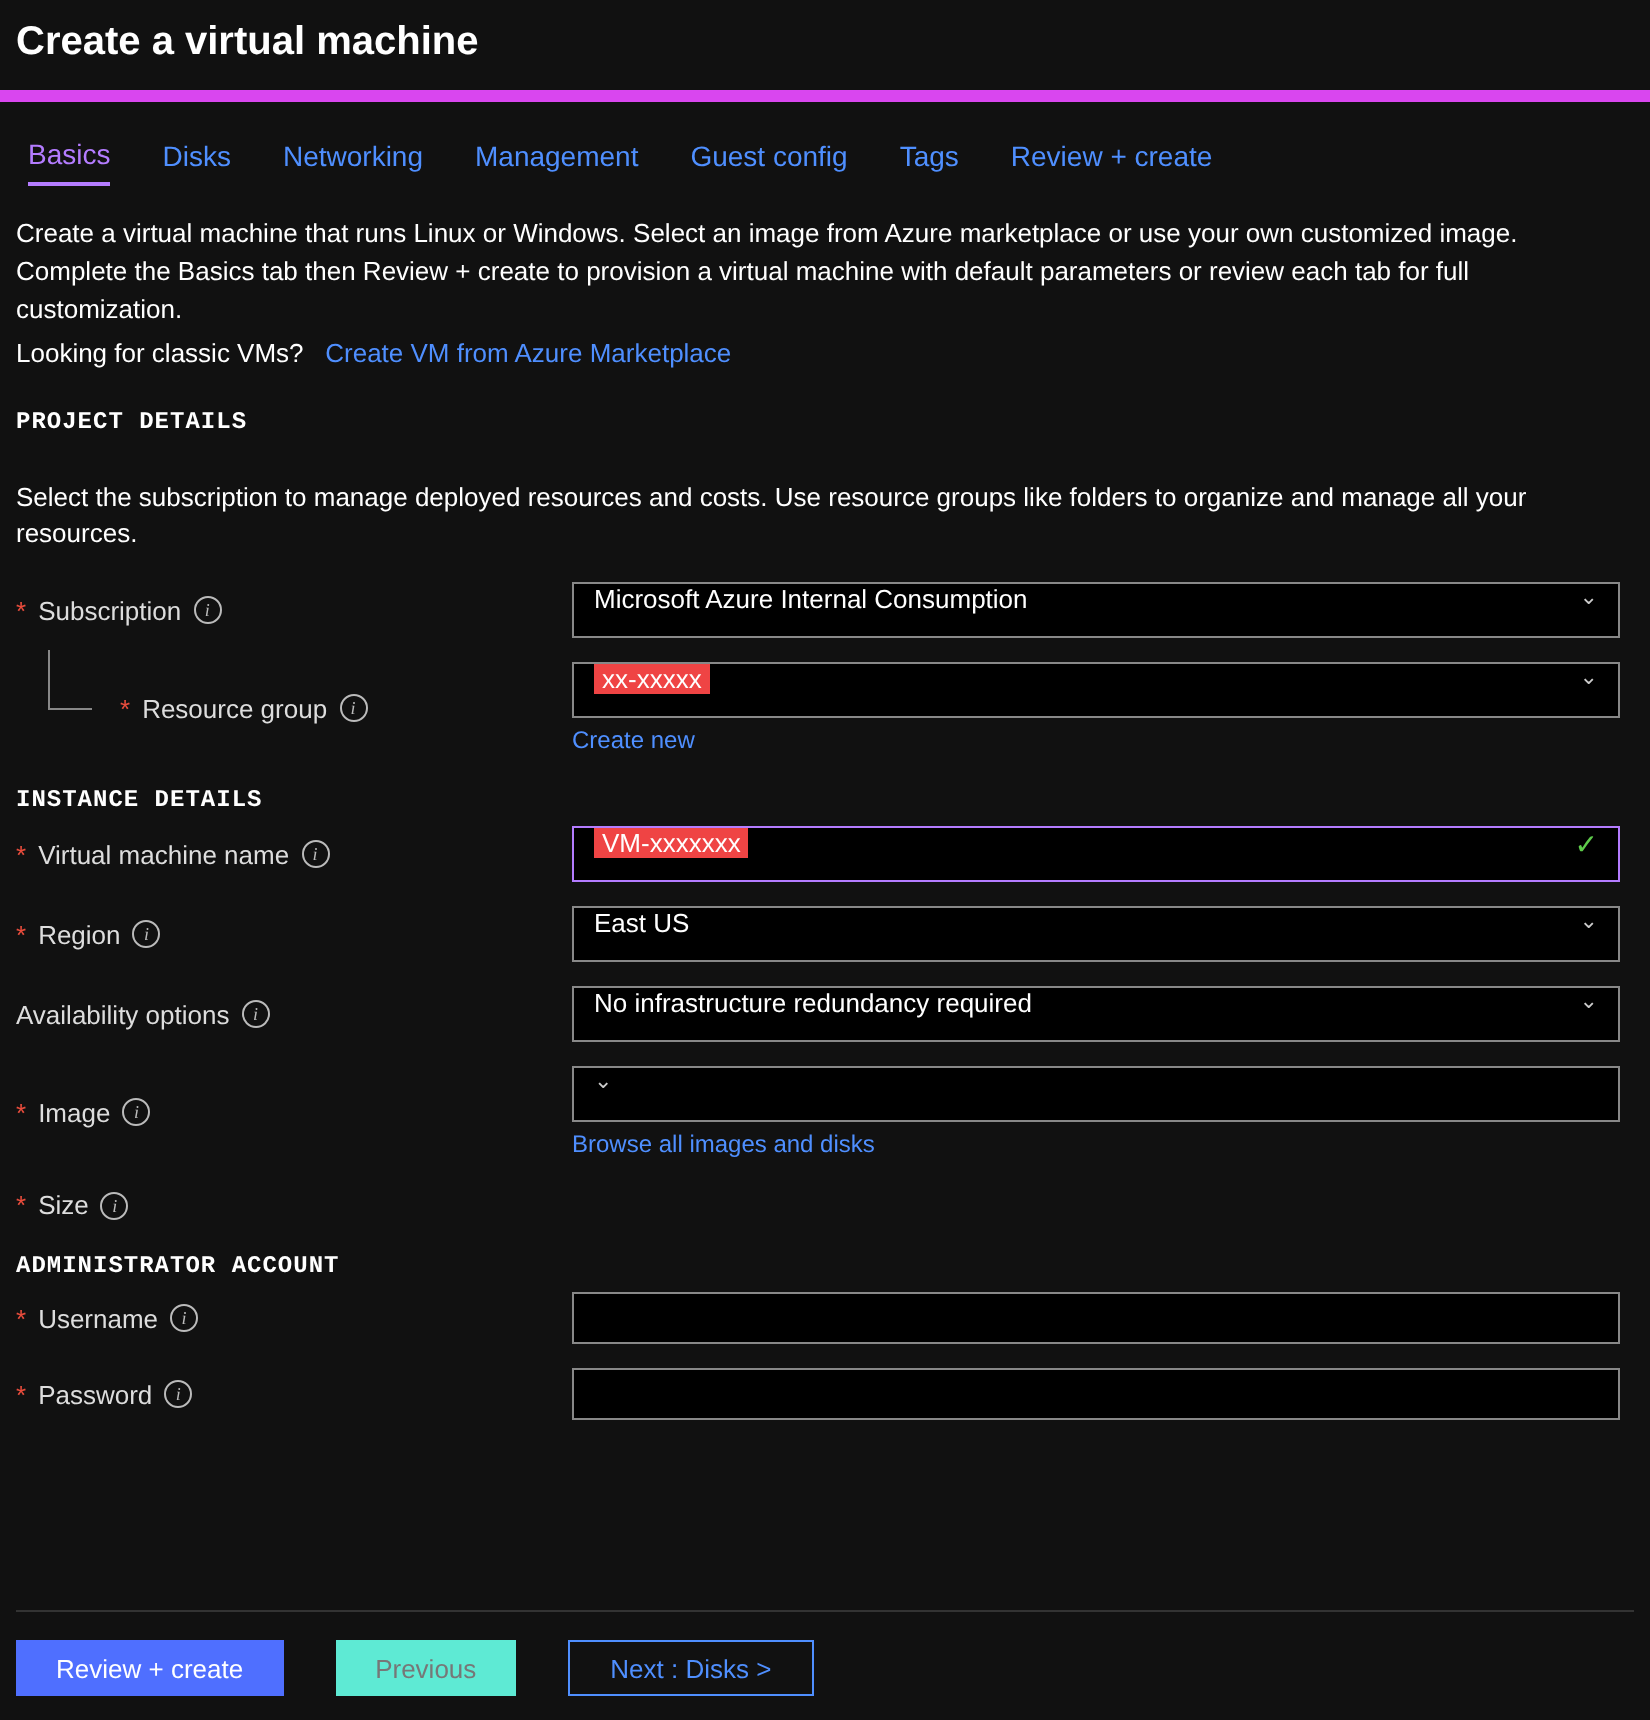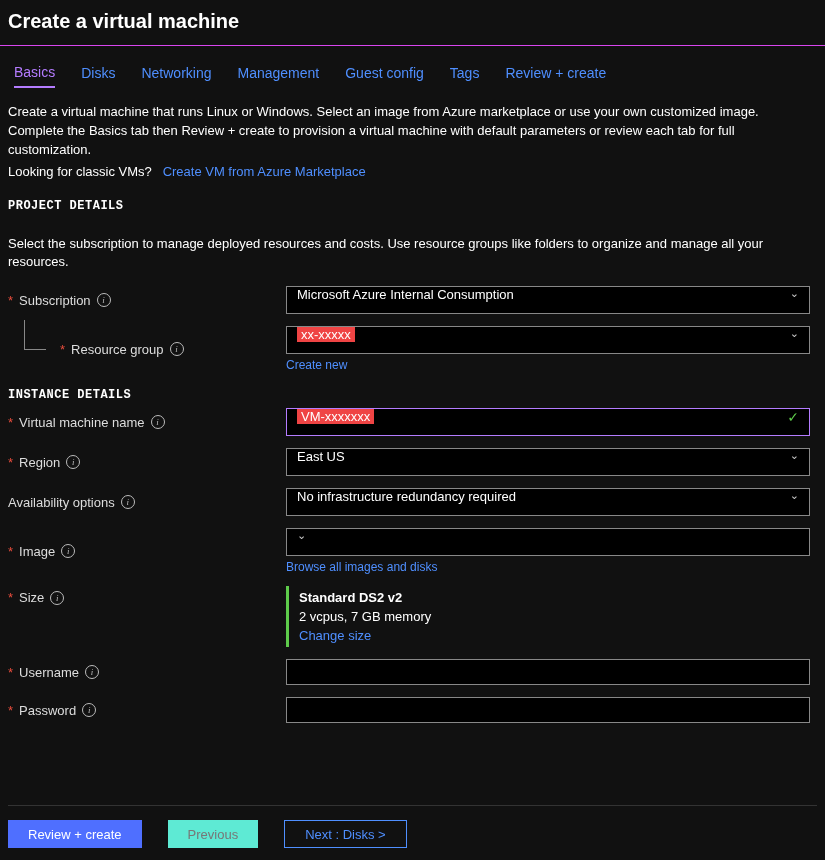--- a/index.html
+++ b/index.html
@@ -7,21 +7,21 @@
     background: #111;
     color: #fff;
     font-family: "Segoe UI", Arial, sans-serif;
     font-size: 13px;
     width: 825px;
     height: 860px;
     overflow: hidden;
   }
   .header {
     padding: 10px 8px 12px 8px;
-    border-bottom: 1px solid #d946ef;
+    border-bottom: 6px solid #d946ef;
   }
   .page-title {
     font-size: 20px;
     font-weight: 600;
   }
   .tabs {
     display: flex;
     gap: 26px;
     padding: 18px 14px 8px 14px;
     border-bottom: 1px solid transparent;
@@ -311,29 +311,23 @@
       <span class="sublink">Browse all images and disks</span>
     </div>
   </div>
 
   <div class="row" style="align-items:flex-start;">
     <div class="label-col" style="padding-top:4px;">
       <span class="req">*</span>
       <span>Size</span>
       <span class="info-icon">i</span>
     </div>
-    <div class="field-col">
-      <div class="size-box">
-        <div class="size-title">Standard DS2 v2</div>
-        <div class="size-spec">2 vcpus, 7 GB memory</div>
-        <span class="link">Change size</span>
-      </div>
-    </div>
-  </div>
-
+  </div>
+
+  <div class="section-title">ADMINISTRATOR ACCOUNT</div>
 
   <div class="row">
     <div class="label-col">
       <span class="req">*</span>
       <span>Username</span>
       <span class="info-icon">i</span>
     </div>
     <div class="field-col">
       <input class="text-input" type="text" value="" style="">
     </div>

